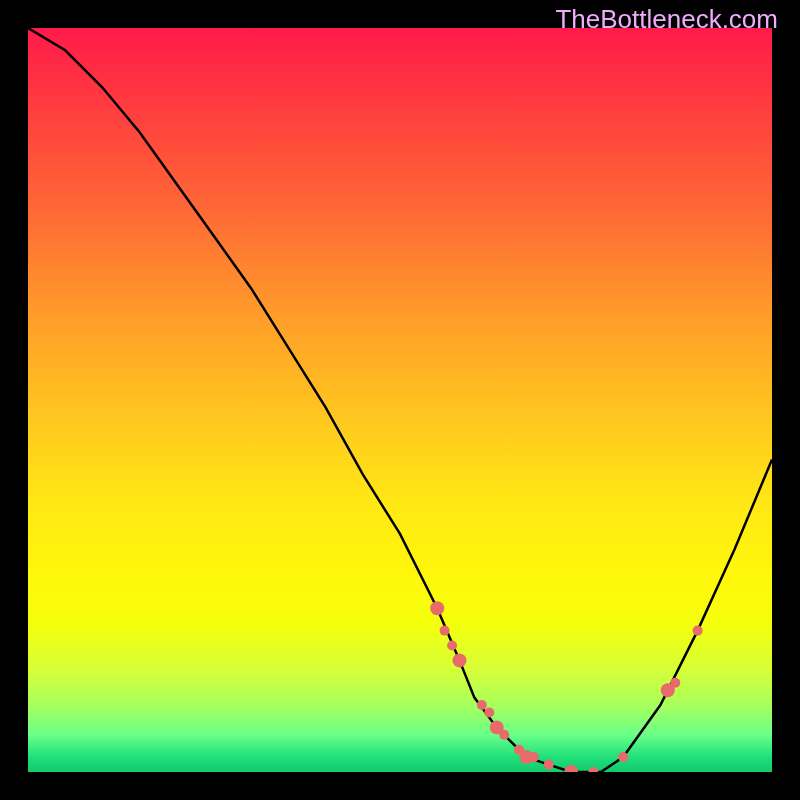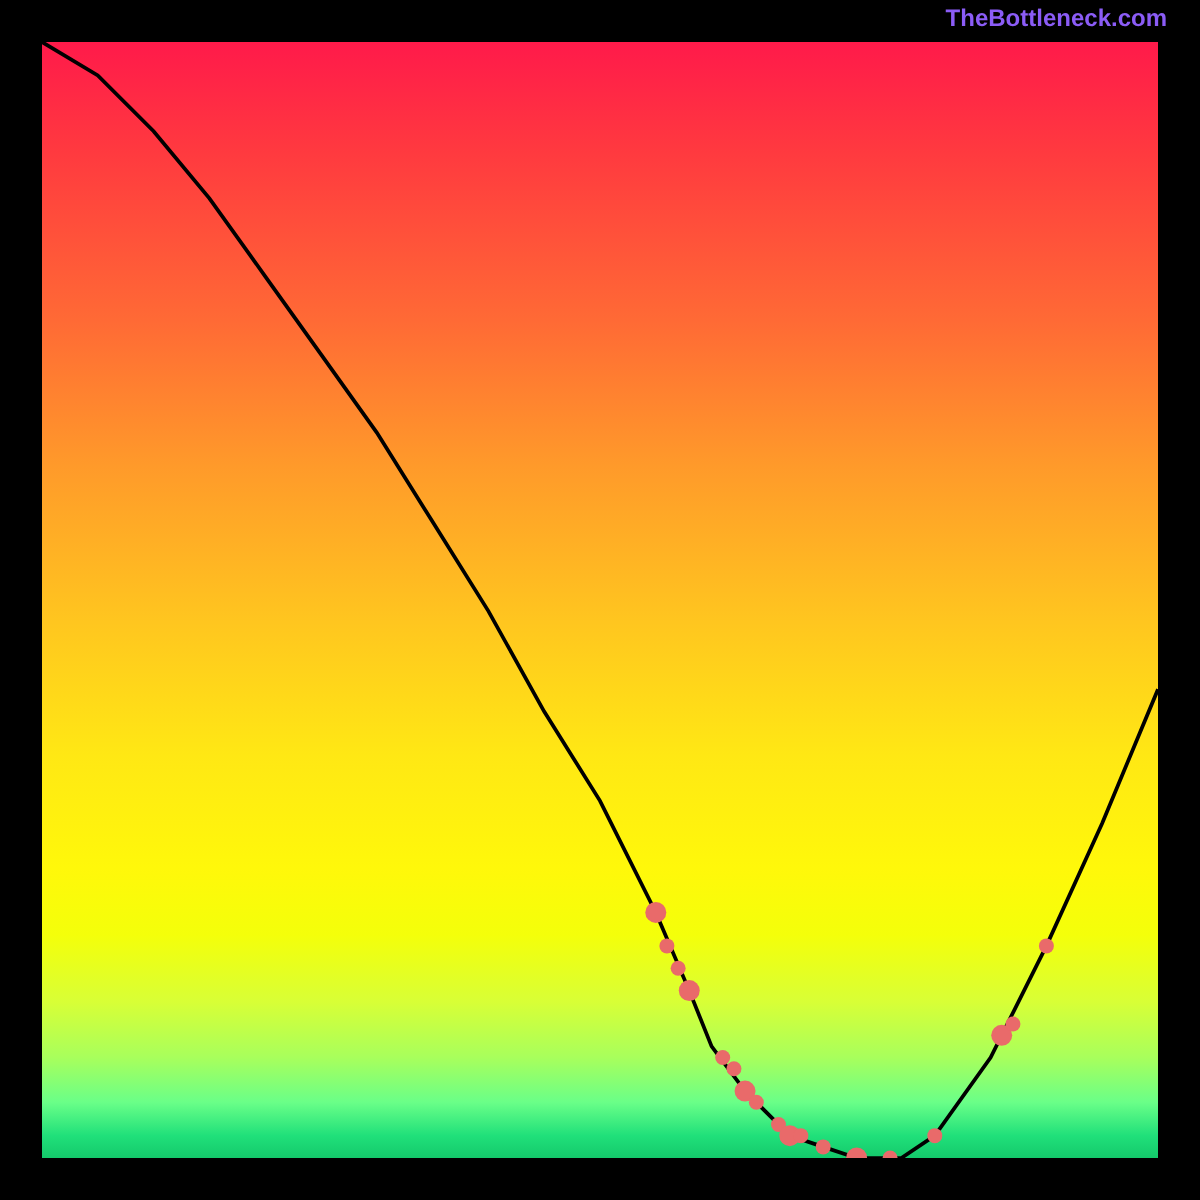--- a/index.html
+++ b/index.html
@@ -7,23 +7,23 @@
     width: 800px;
     height: 800px;
     background: #000000;
     position: relative;
     font-family: Arial, sans-serif;
   }
   .watermark {
     position: absolute;
     top: 4px;
     right: 22px;
-    color: #8b5cf6;
-    font-size: 16px;
-    font-weight: bold;
+    color: #f0abfc;
+    font-size: 26px;
+    font-weight: normal;
     z-index: 10;
   }
   .plot-area {
     position: absolute;
     top: 28px;
     left: 28px;
     width: 744px;
     height: 744px;
     overflow: hidden;
   }

